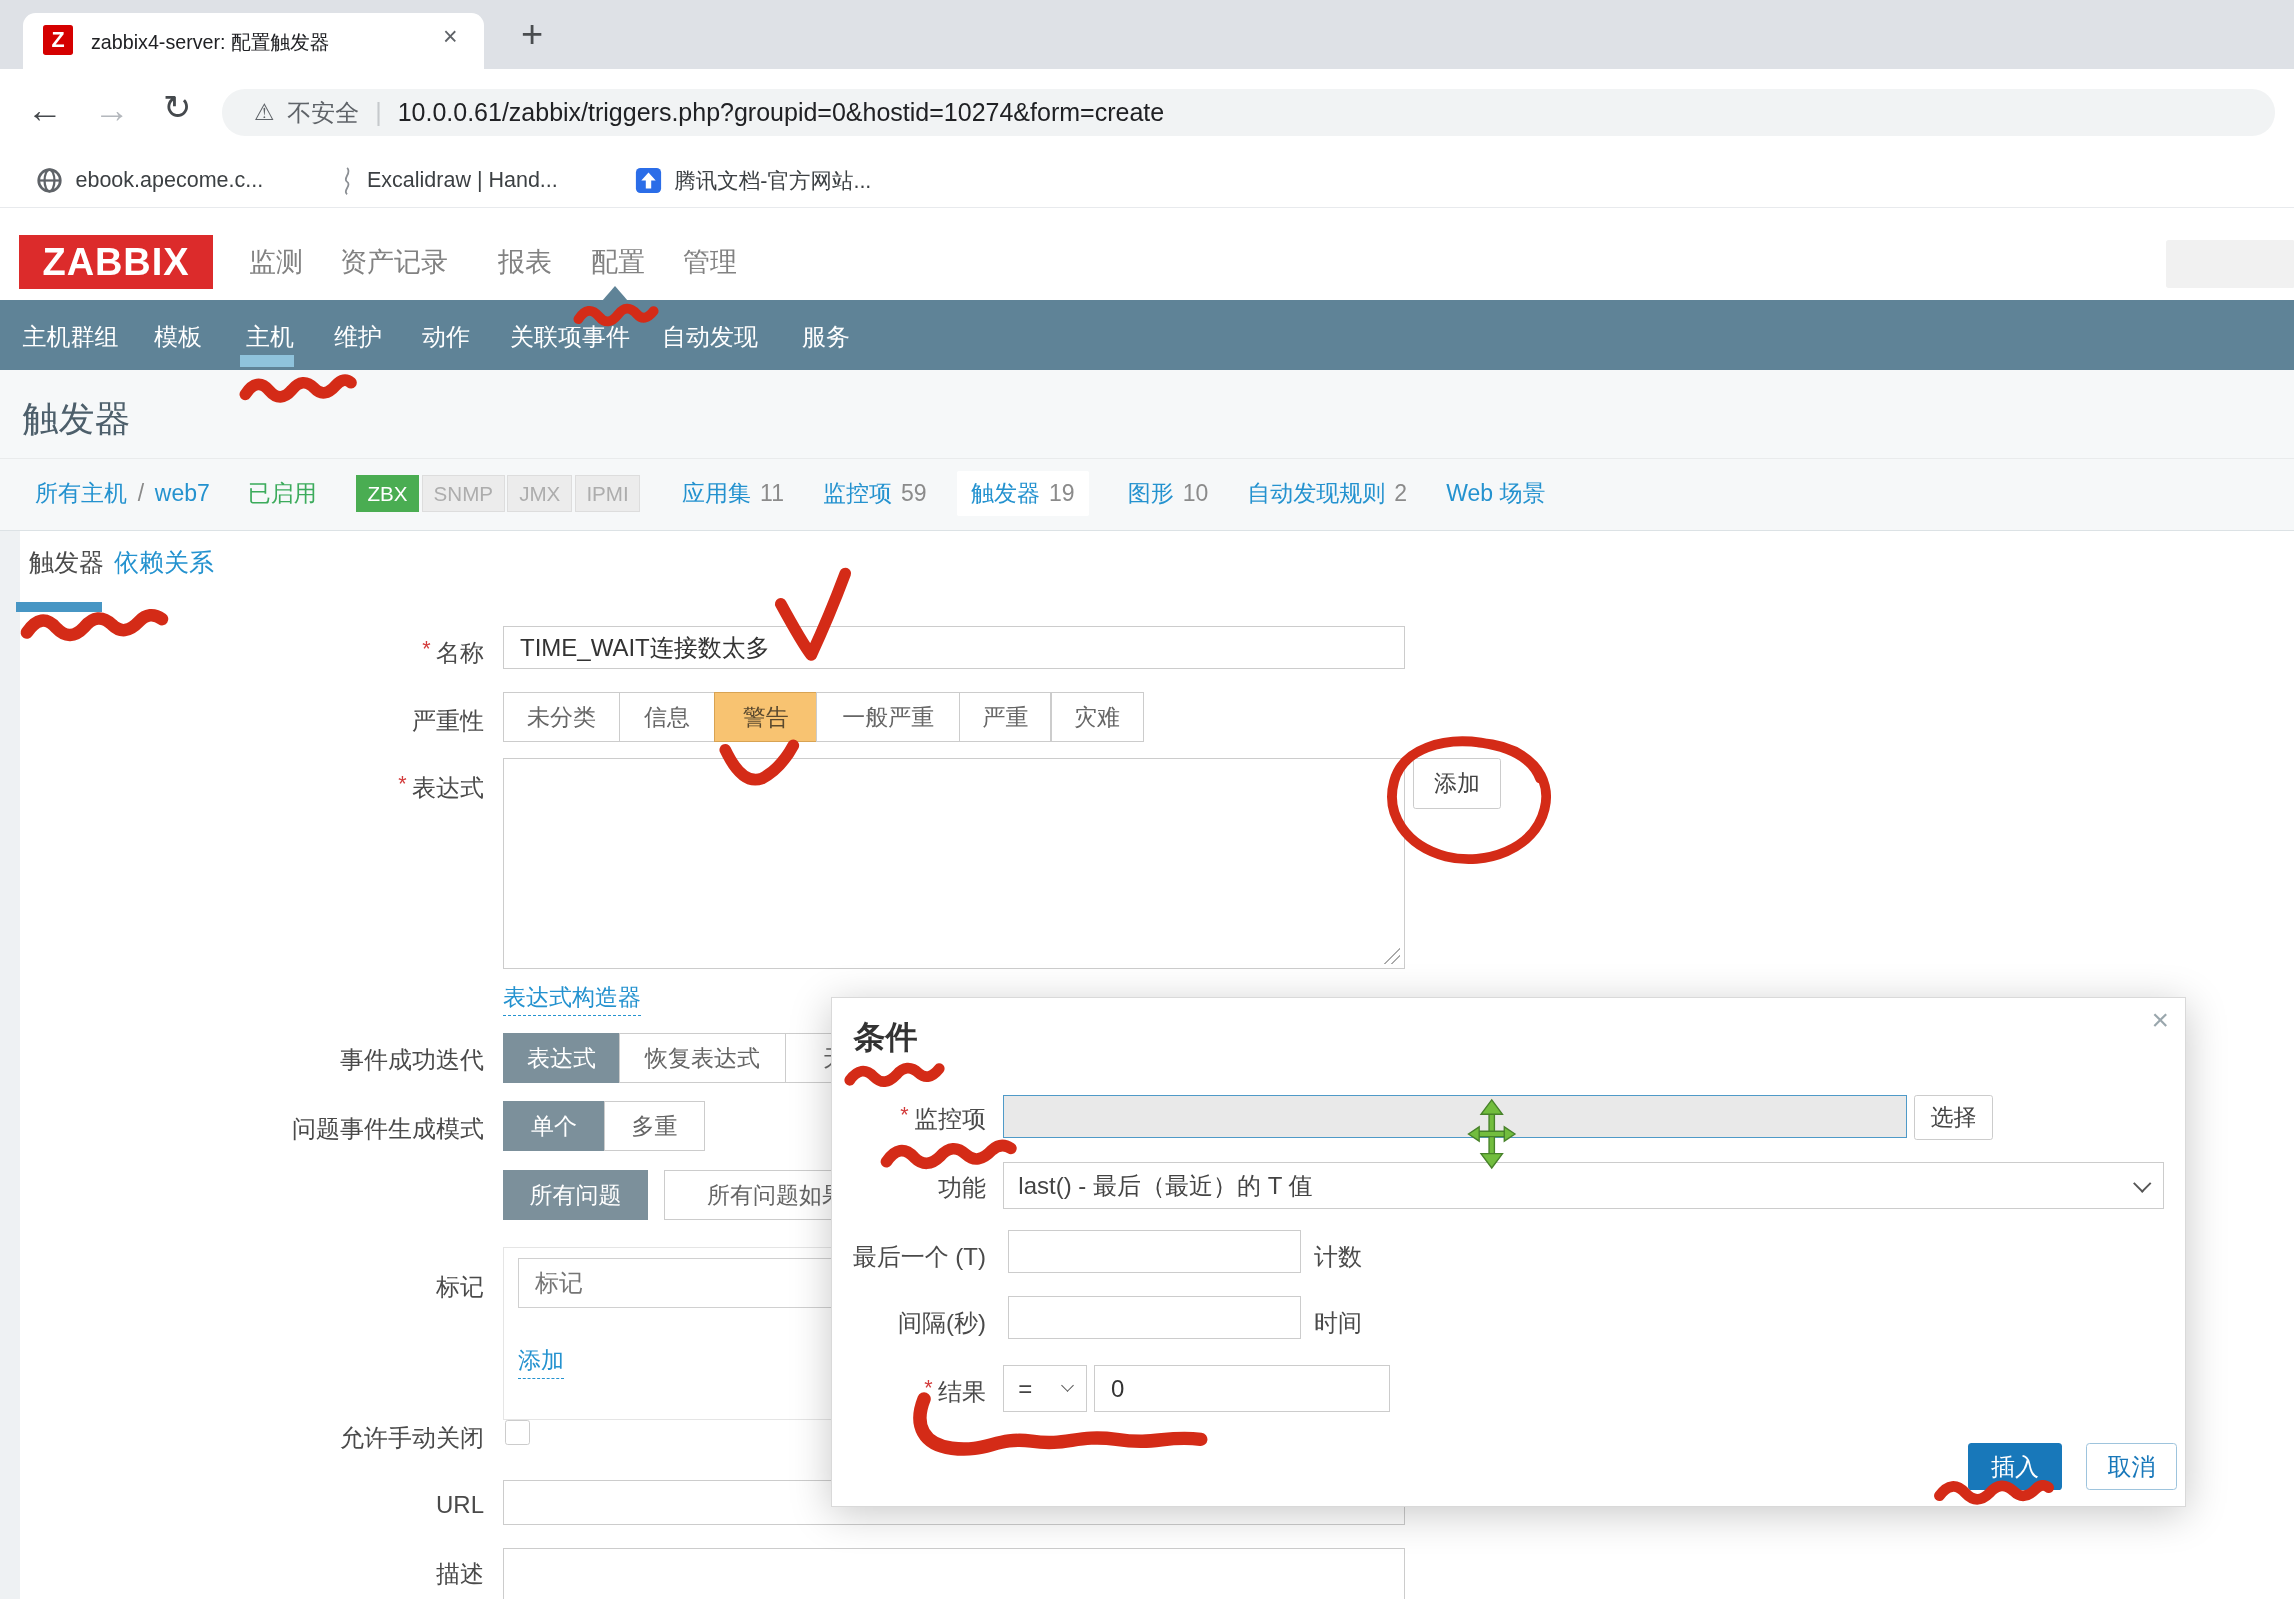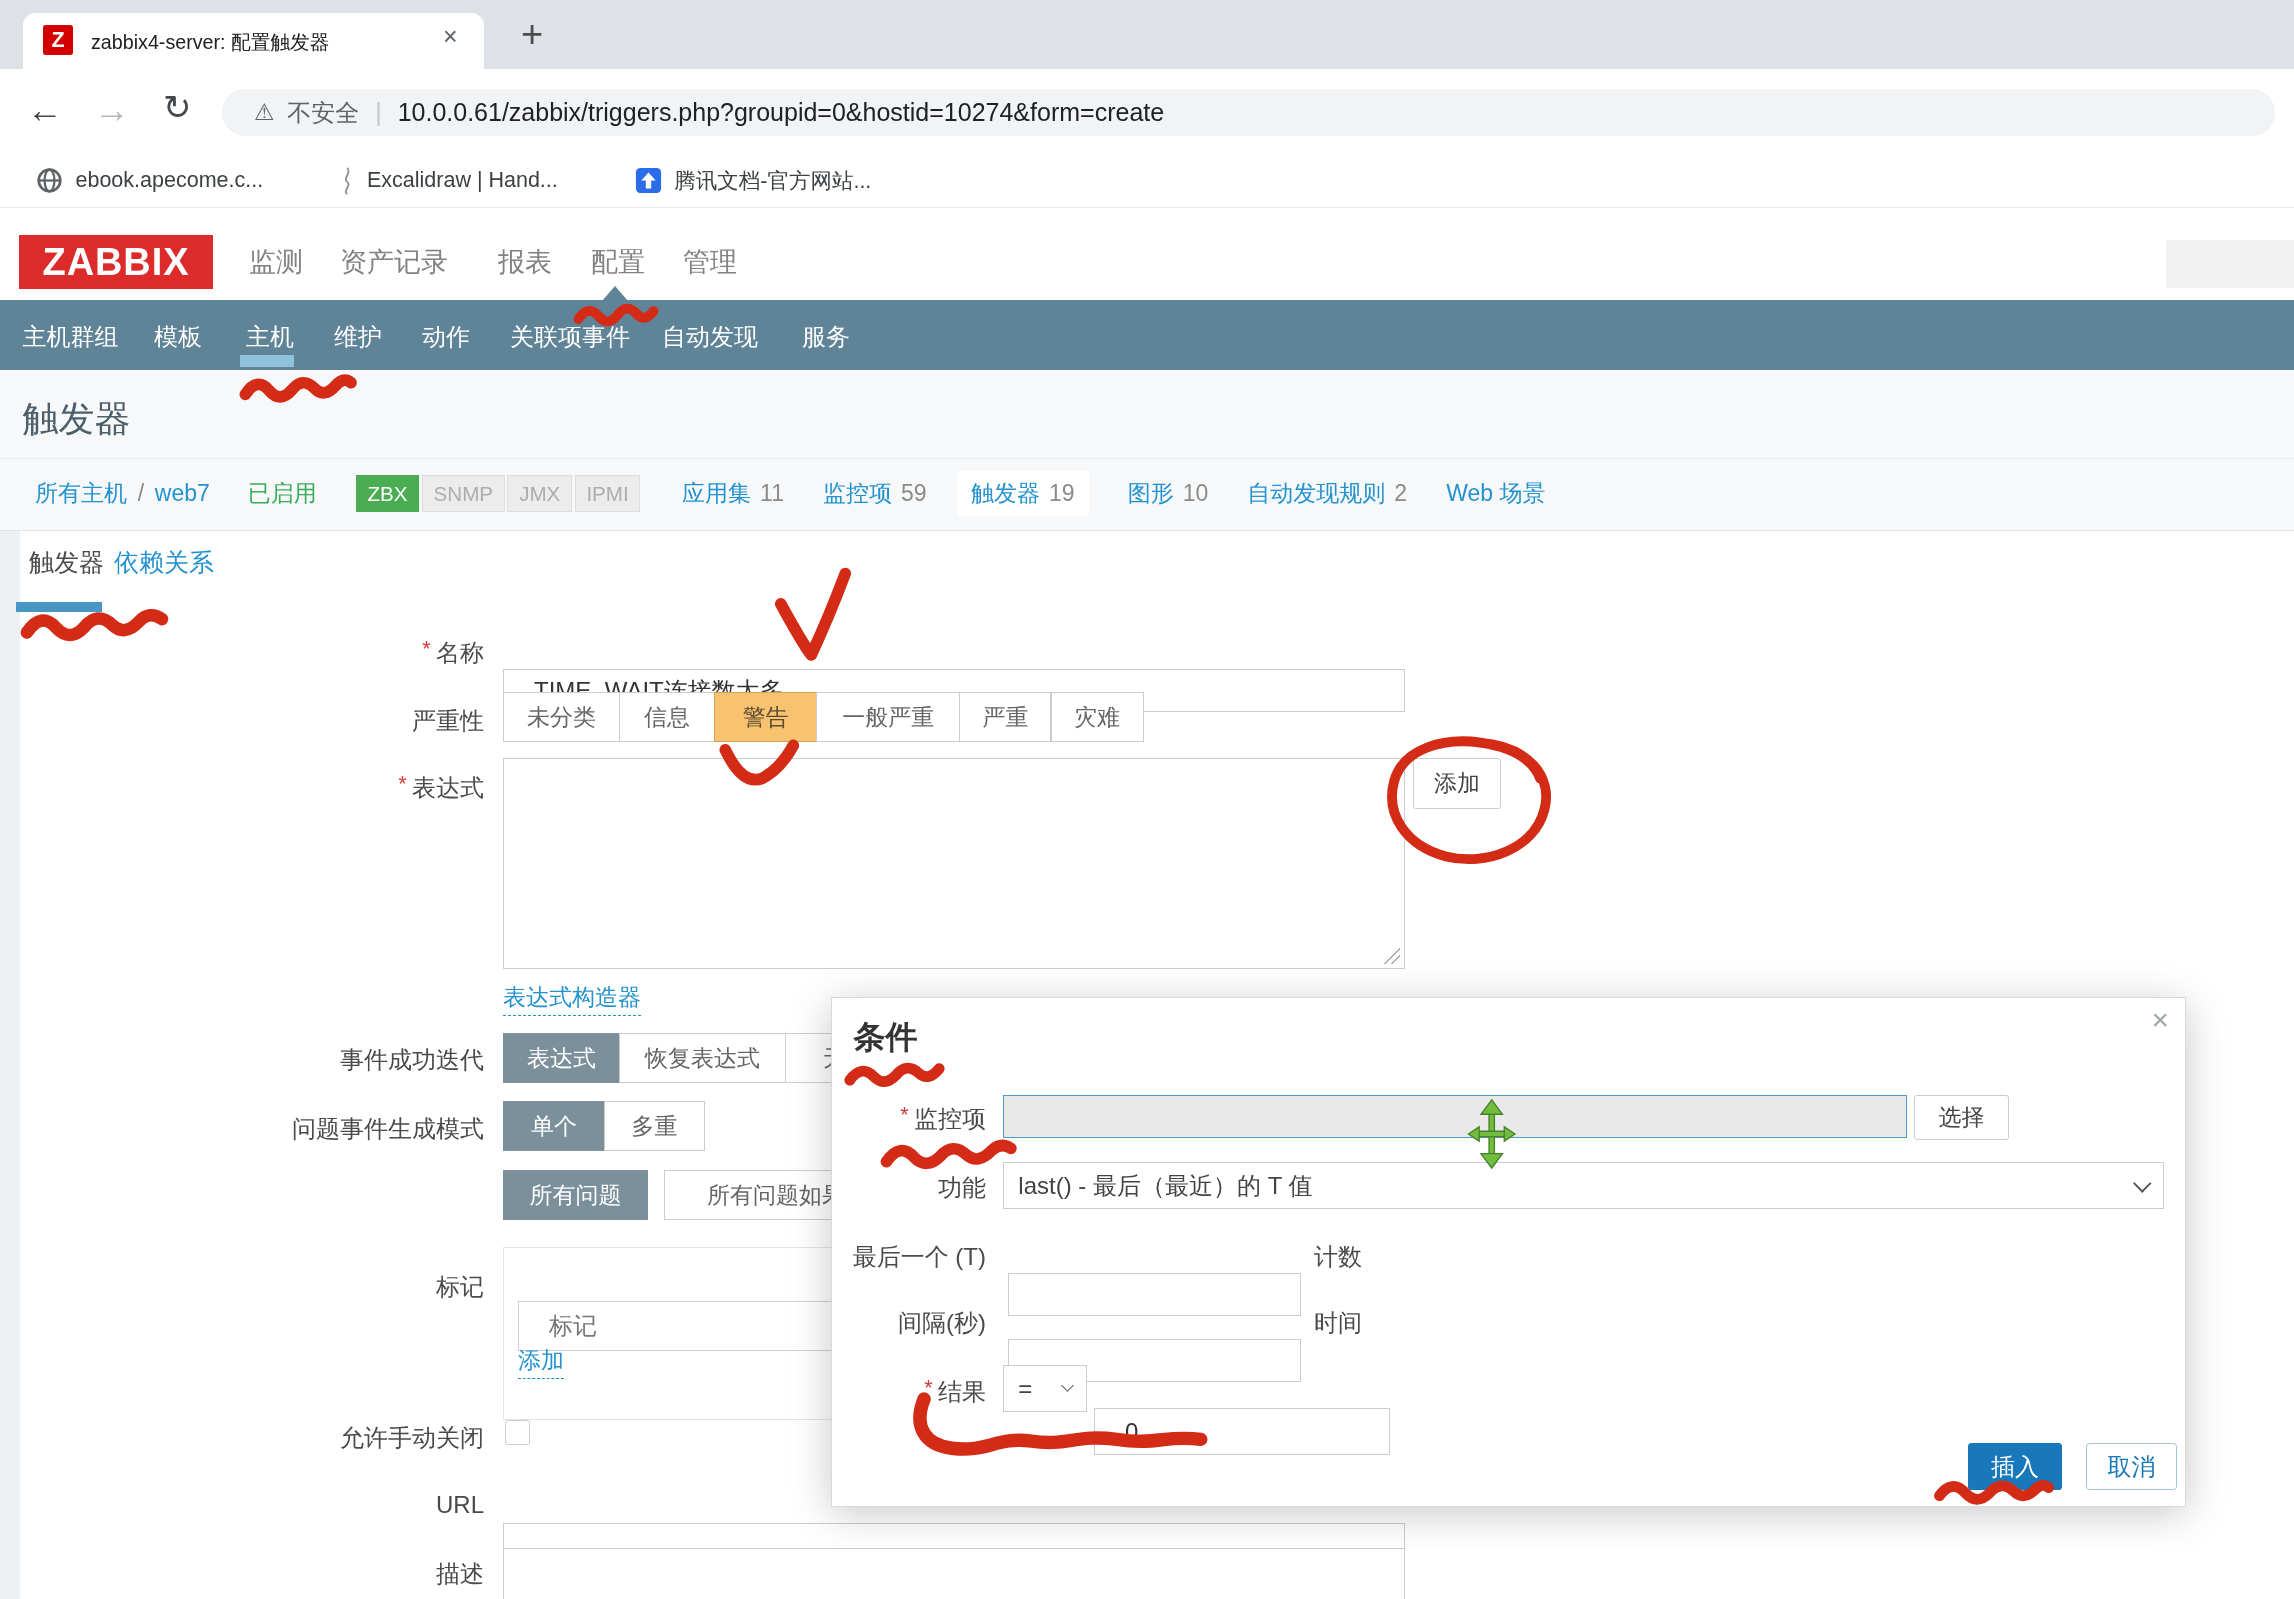--- a/index.html
+++ b/index.html
@@ -58,21 +58,21 @@
 
   
   .panel{left:0;top:530px;width:2294px;height:1069px;background:#fff;border-top:0.9px solid #dce2e5;}
   .gutter{left:0;top:531px;width:19.7px;height:1068px;background:#eef1f3;}
   .ftab{top:546px;font-size:25px;}
   .ftab.active{color:#4b4b4b;}
   .ftab-underline{left:16px;top:602px;width:86px;height:9.9px;background:#4796c4;}
 
   .flabel{width:466px;left:18px;text-align:right;font-size:24px;color:#4a4a4a;white-space:nowrap;}
   .req{color:#d33b3b;margin-right:5.4px;font-size:21.5px;vertical-align:top;}
-  .tinput{border:0.9px solid #ccc;background:#fff;font-size:24px;color:#333;padding:0 30px;outline:none;margin-top:43px;}
+  .tinput{border:0.9px solid #ccc;background:#fff;font-size:24px;color:#333;padding:0 16px;outline:none;}
   .seg{display:flex;}
   .seg .opt{height:50px;display:flex;align-items:center;justify-content:center;border:0.9px solid #ccc;margin-left:-0.9px;
             background:#fff;color:#666;font-size:23px;padding:0 23px;white-space:nowrap;}
   .seg .opt.first{margin-left:0;}
   .seg .opt.sel-warn{background:#f8c371;border-color:#d8a353;color:#5b4a2f;}
   .seg .opt.sel-gray{background:#7c909b;border-color:#7c909b;color:#fff;}
   .btn{display:flex;align-items:center;justify-content:center;background:#fff;border:0.9px solid #ccc;border-radius:2.7px;
        font-size:23px;color:#444;}
   .dashedlink{color:#2492cf;font-size:23px;border-bottom:0.9px dashed #2492cf;padding-bottom:1.8px;}
   .resize-handle{position:absolute;right:3.6px;bottom:3.6px;width:16px;height:16px;
@@ -268,21 +268,21 @@
   <div class="abs" style="left:503px;top:1548px;width:902px;height:107px;border:0.9px solid #ccc;background:#fff;"></div>
 
   <div class="abs modal">
     <div class="rel mtitle">条件</div>
     <div class="rel mclose">×</div>
 
     <div class="rel mlabel" style="top:105px;">
       <span class="req">*</span><span>监控项</span>
     </div>
     <div class="rel" style="left:171px;top:97px;width:904px;height:43px;background:#e9e9e9;border:1.8px solid #4f9ac8;"></div>
-    <div class="rel btn" style="left:1082px;top:97px;width:95px;height:45px;">选择</div>
+    <div class="rel btn" style="left:1082px;top:97px;width:79px;height:45px;">选择</div>
 
     <div class="rel mlabel" style="top:174px;">功能</div>
     <div class="rel mselect" style="left:171px;top:164px;width:1161px;height:47px;">
       <span>last() - 最后（最近）的 T 值</span>
       <span class="chev"></span>
     </div>
 
     <div class="rel mlabel" style="top:243px;">最后一个 (T)</div>
     <input class="rel tinput" style="left: 176px; top: 232px; width: 293px; height: 43px;">
     <div class="rel suffix" style="left:482px;top:243px;">计数</div>

